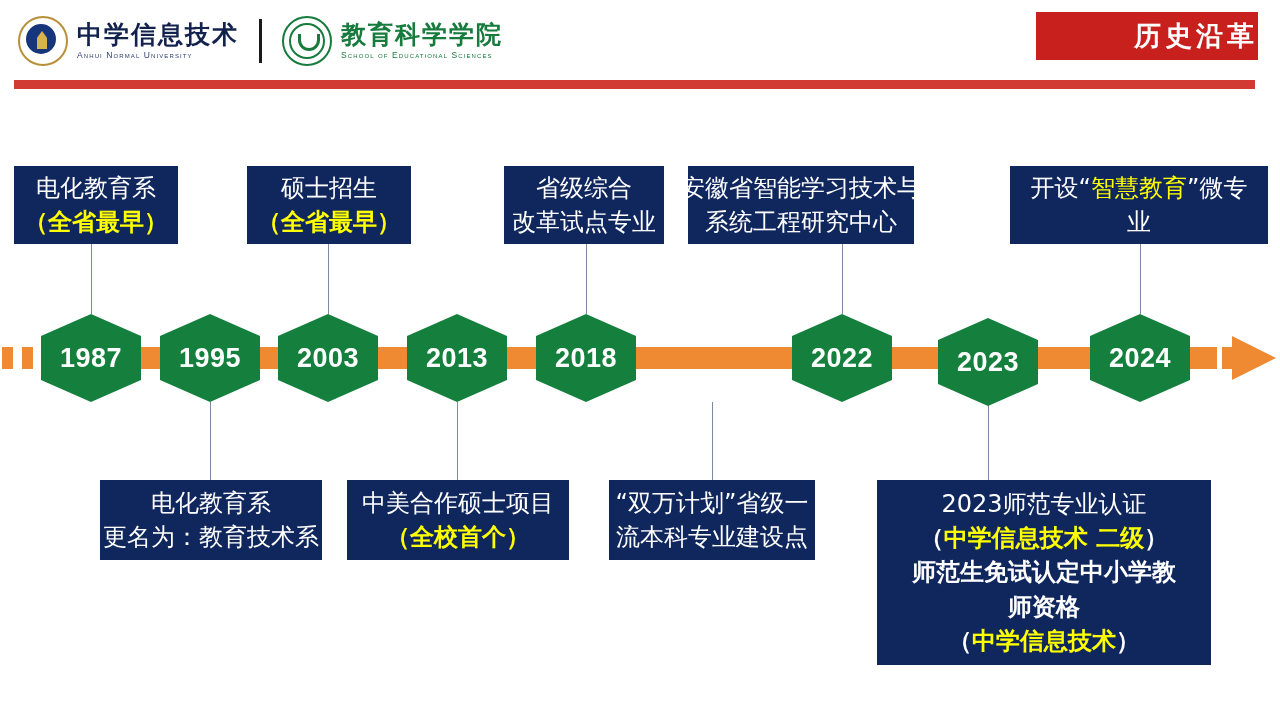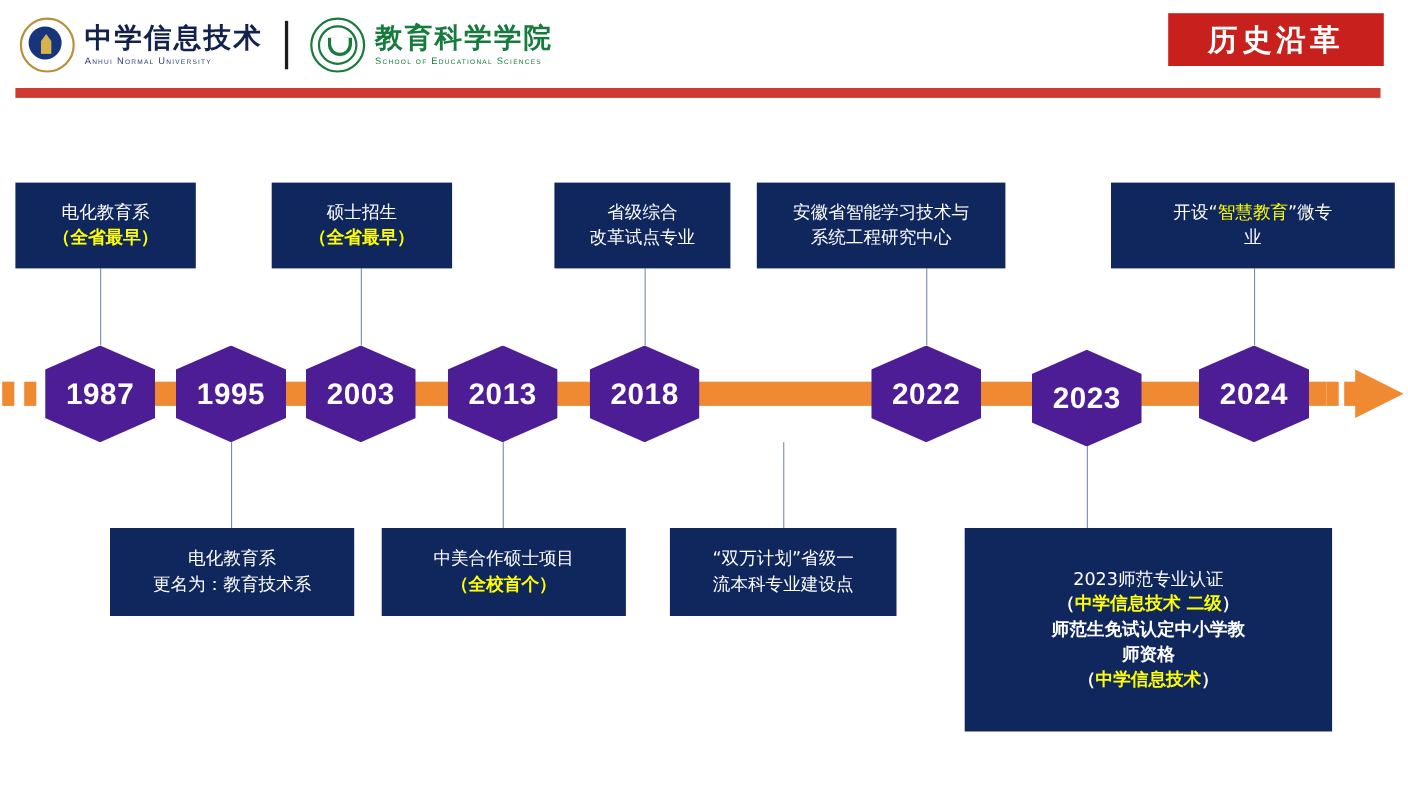--- a/index.html
+++ b/index.html
@@ -118,21 +118,22 @@
 
   .title-badge {
     position: absolute;
     right: 22px;
     top: 12px;
     width: 196px;
     height: 48px;
     background: #c8201d;
     display: flex;
     align-items: center;
-    justify-content: center;
+    justify-content: flex-end;
+    padding-left: 26px;
   }
   .title-badge span {
     color: #ffffff;
     font-size: 27px;
     font-weight: bold;
     letter-spacing: 4px;
     font-family: "DejaVu Sans", "Liberation Sans", sans-serif;
   }
 
   .header-rule {
@@ -175,21 +176,21 @@
     border-top: 22px solid transparent;
     border-bottom: 22px solid transparent;
     border-left: 44px solid #f08a32;
   }
 
   
   .hex {
     position: absolute;
     width: 100px;
     height: 88px;
-    background: #4c1d95;
+    background: #15803d;
     clip-path: polygon(50% 0%, 100% 25%, 100% 75%, 50% 100%, 0% 75%, 0% 25%);
     display: flex;
     align-items: center;
     justify-content: center;
   }
   .hex span {
     color: #ffffff;
     font-size: 27px;
     font-weight: bold;
     letter-spacing: 0.5px;
@@ -203,21 +204,21 @@
     display: flex;
     flex-direction: column;
     align-items: center;
     justify-content: center;
     text-align: center;
     box-sizing: border-box;
     padding: 6px 8px;
     font-family: "DejaVu Sans", "Liberation Sans", sans-serif;
   }
   .box .line {
-    font-size: 16px;
+    font-size: 24px;
     line-height: 1.42;
     white-space: nowrap;
   }
   .box .line.hl {
     font-weight: bold;
   }
   .hl-y { color: #ffff00; }
 
   
   .conn {

